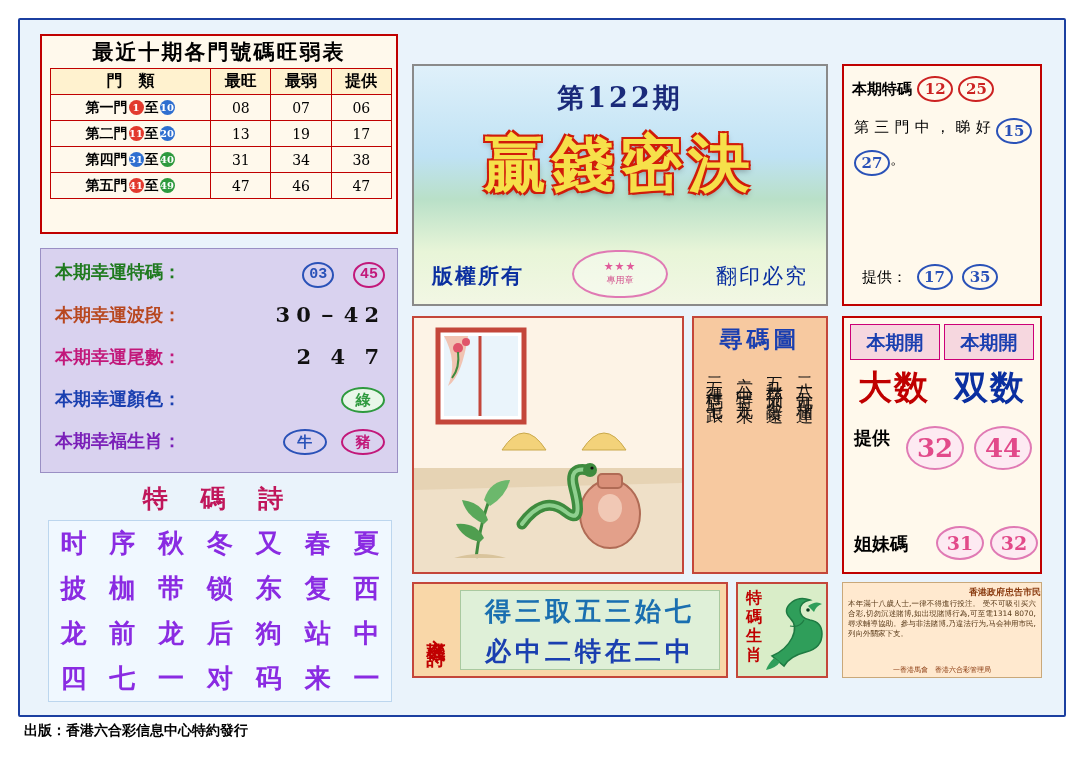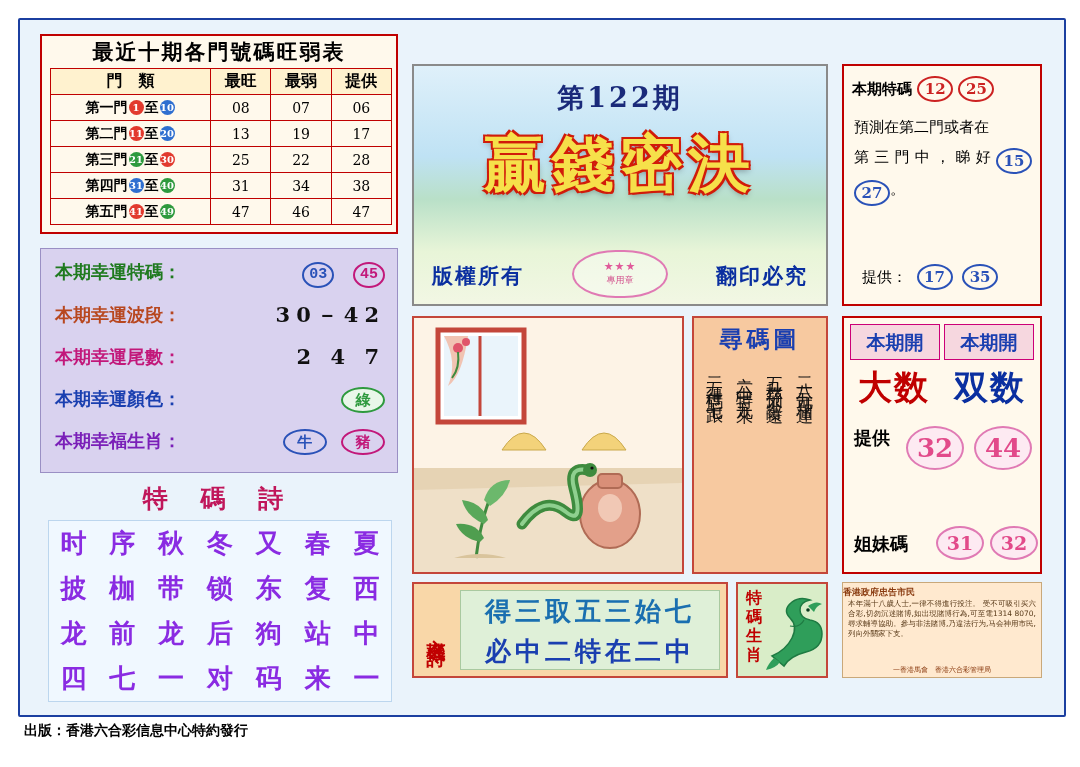--- a/index.html
+++ b/index.html
@@ -48,21 +48,21 @@
   }
   #banner-main{
     position:absolute;top:56px;left:0;width:100%;text-align:center;
     font-family:"DejaVu Serif","Liberation Serif",serif;font-weight:bold;font-size:62px;letter-spacing:6px;
     color:#f6e04a;
     text-shadow:-2px -2px 0 #d11b0a,2px -2px 0 #d11b0a,-2px 2px 0 #d11b0a,2px 2px 0 #d11b0a,0 3px 6px rgba(0,0,0,.35);
   }
   #banner-left{position:absolute;left:18px;bottom:14px;font-family:"DejaVu Serif","Liberation Serif",serif;
     font-weight:bold;font-size:21px;color:#0a2fa0;letter-spacing:2px;}
   #banner-right{position:absolute;right:18px;bottom:14px;font-family:"DejaVu Serif","Liberation Serif",serif;
-    font-weight:bold;font-size:21px;color:#0a2fa0;letter-spacing:2px;}
+    font-weight:normal;font-size:21px;color:#0a2fa0;letter-spacing:2px;}
   #seal{
     position:absolute;left:50%;transform:translateX(-50%);bottom:6px;width:92px;height:44px;
     border:2px solid #e07ab4;border-radius:50%/55%;background:rgba(255,255,255,.35);
     display:flex;flex-direction:column;align-items:center;justify-content:center;
   }
   #seal .stars{font-size:11px;color:#e05a9a;letter-spacing:1px;line-height:1;}
   #seal .sealtxt{font-size:9px;color:#d14b8a;margin-top:2px;}
 
   
   #special{left:822px;top:44px;width:200px;height:242px;background:#fff9ec;border:2px solid #c00000;}
@@ -152,21 +152,21 @@
     font-family:"DejaVu Serif","Liberation Serif",serif;font-weight:bold;font-size:26px;color:#1a6fb0;letter-spacing:4px;}
   .xj-line.second{color:#1a3fb0;}
 
   
   #zodiac{left:716px;top:562px;width:92px;height:96px;background:#d9edc8;border:2px solid #c4463a;}
   #zodiac-title{position:absolute;left:4px;top:4px;width:24px;
     font-family:"DejaVu Serif","Liberation Serif",serif;font-weight:bold;font-size:16px;color:#c00000;line-height:19px;text-align:center;}
 
   
   #notice{left:822px;top:562px;width:200px;height:96px;background:#ffe9cf;border:1px solid #c9a87a;}
-  #notice-title{position:absolute;top:3px;left:0;width:100%;text-align:left;font-size:9px;font-weight:bold;color:#8a3b10;}
+  #notice-title{position:absolute;top:3px;left:0;width:100%;text-align:right;font-size:9px;font-weight:bold;color:#8a3b10;}
   #notice-body{position:absolute;top:16px;left:5px;right:5px;font-size:7.5px;line-height:10px;color:#5a3b1a;text-align:justify;}
   #notice-foot{position:absolute;bottom:2px;left:0;width:100%;text-align:center;font-size:7px;color:#8a3b10;}
 
   
   #footer{position:absolute;left:24px;top:722px;font-family:"DejaVu Serif","Liberation Serif",serif;
     font-weight:bold;font-size:14px;color:#000;}
 </style>
 </head>
 <body>
 
@@ -196,28 +196,20 @@
           <tr>
             <td class="rowlabel">
               <span>第二門</span><span class="numbadge b-red">11</span>至<span class="numbadge b-blue">20</span>
             </td>
             <td>13</td>
             <td>19</td>
             <td>17</td>
           </tr>
           <tr>
             <td class="rowlabel">
-              <span>第三門</span><span class="numbadge b-green">21</span>至<span class="numbadge b-red">30</span>
-            </td>
-            <td>25</td>
-            <td>22</td>
-            <td>28</td>
-          </tr>
-          <tr>
-            <td class="rowlabel">
               <span>第四門</span><span class="numbadge b-blue">31</span>至<span class="numbadge b-green">40</span>
             </td>
             <td>31</td>
             <td>34</td>
             <td>38</td>
           </tr>
           <tr>
             <td class="rowlabel">
               <span>第五門</span><span class="numbadge b-red">41</span>至<span class="numbadge b-green">49</span>
             </td>
@@ -240,21 +232,20 @@
       </div>
     </div>
 
     <div class="panel" id="special">
       <div id="special-head">
         <span>本期特碼</span>
         <span class="ellipse-num">12</span>
         <span class="ellipse-num">25</span>
       </div>
       <div id="special-body">
-        <div>預測在第二門或者在</div>
         <div>
           <span>第三門中，睇好</span><span class="ellipse-num blue">15</span> <span class="ellipse-num blue">27</span><span>。</span>
         </div>
       </div>
       <div id="special-provide">
         <span>提供：</span>
         &nbsp;<span class="ellipse-num blue">17</span>
         &nbsp;<span class="ellipse-num blue">35</span>
       </div>
     </div>

